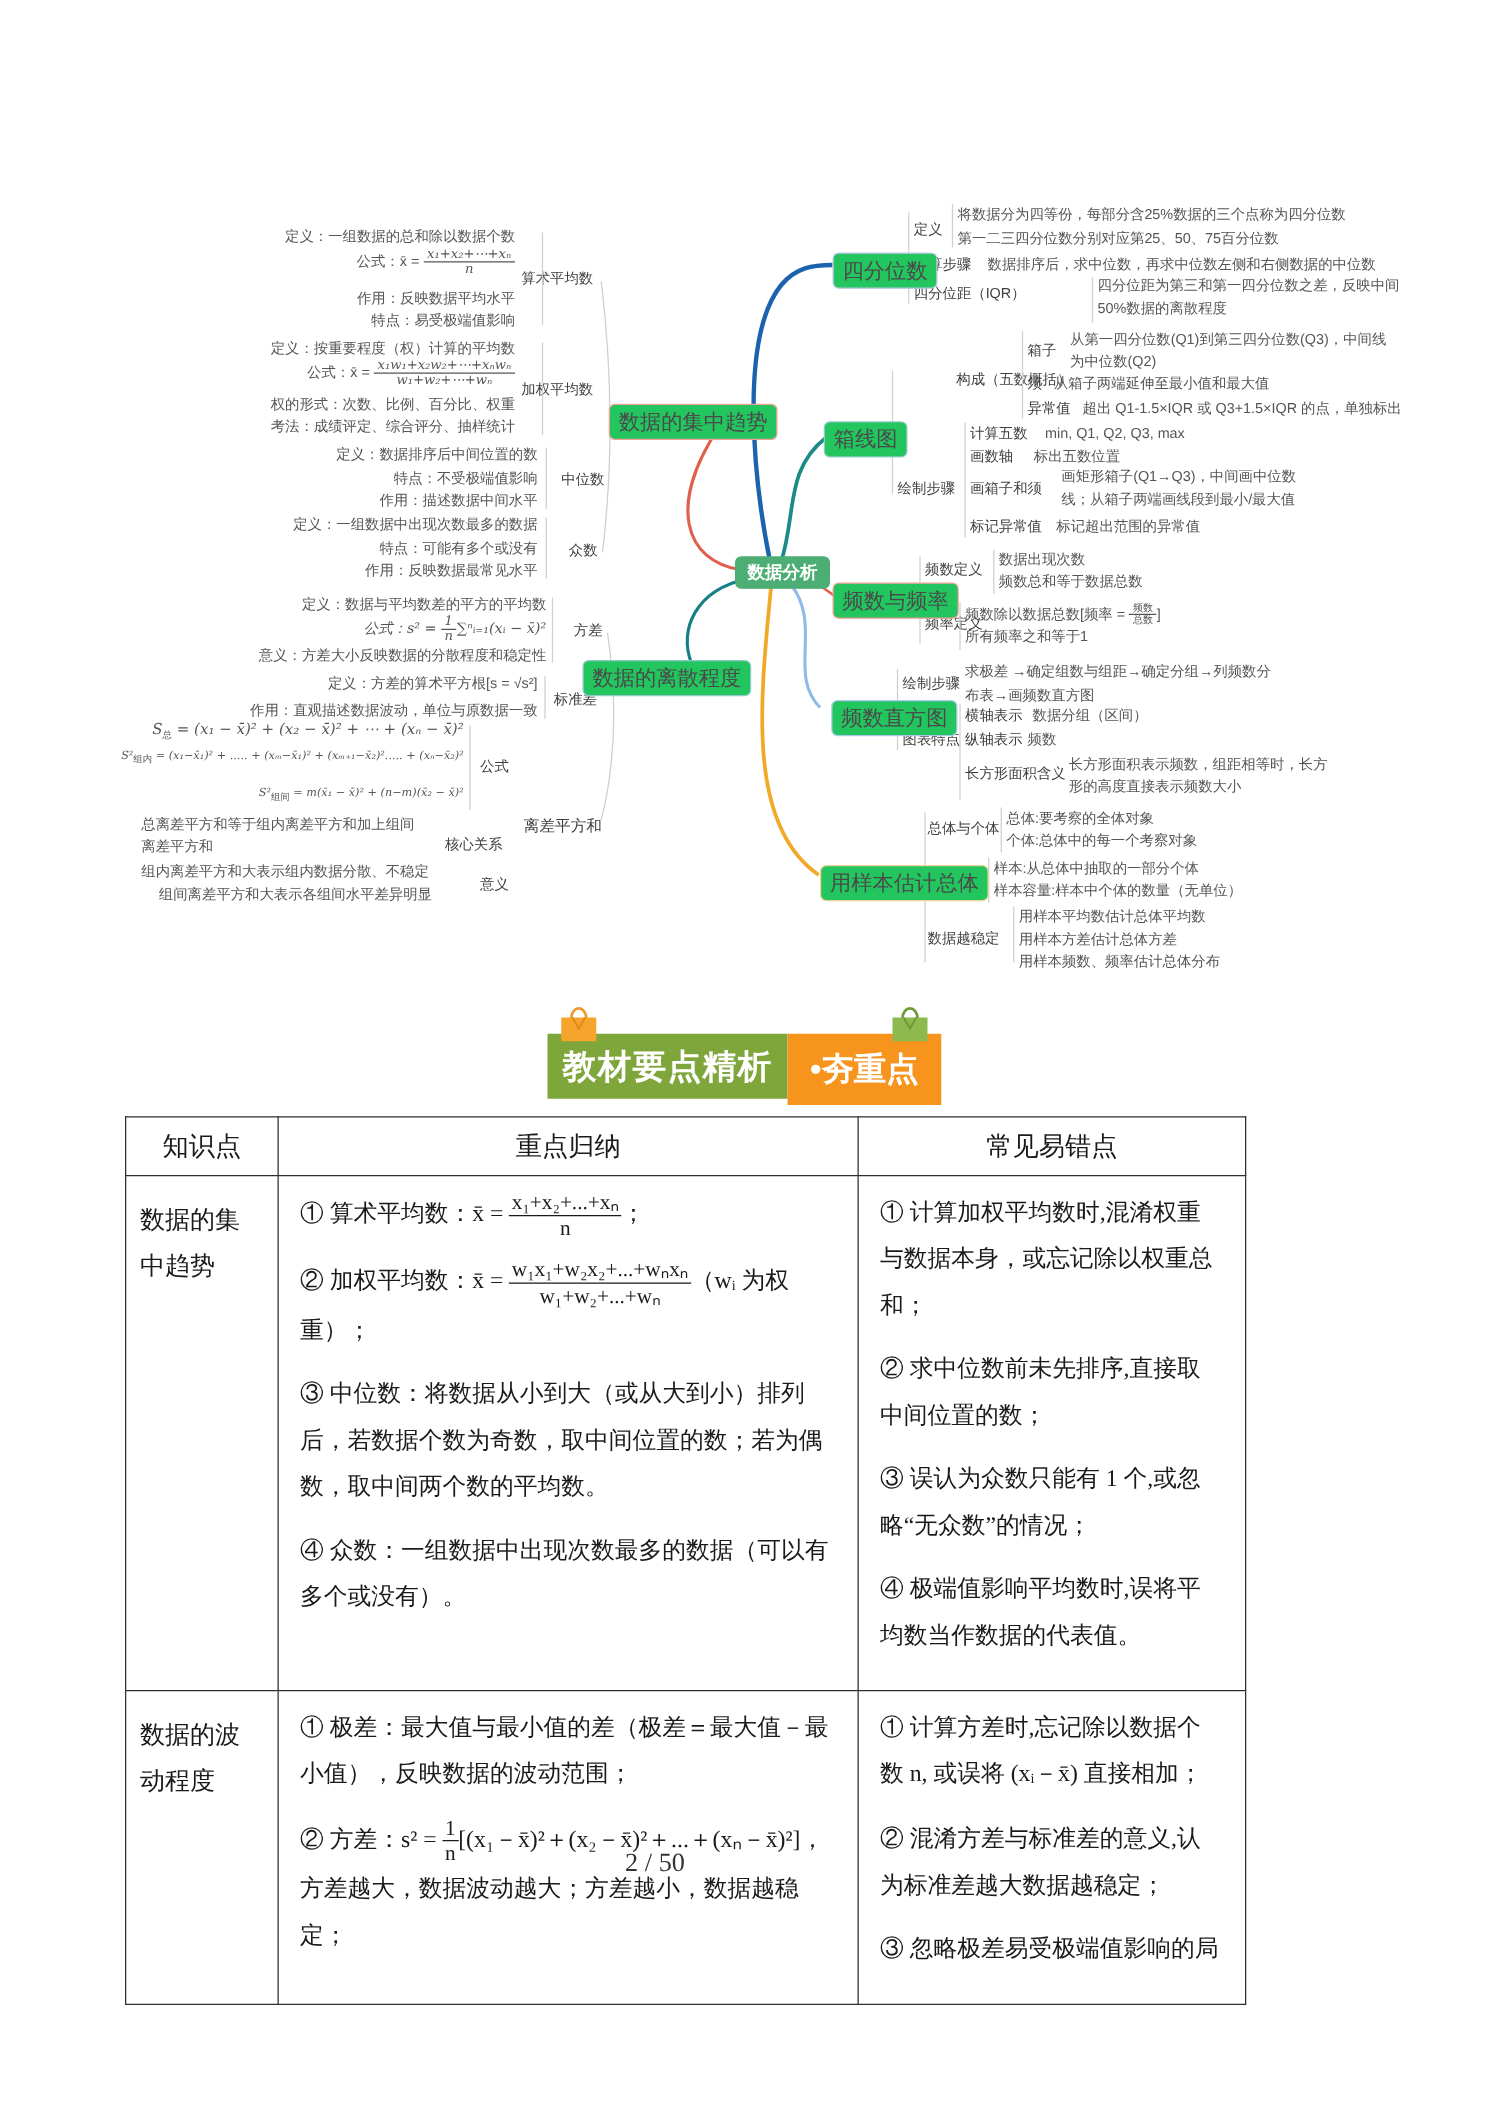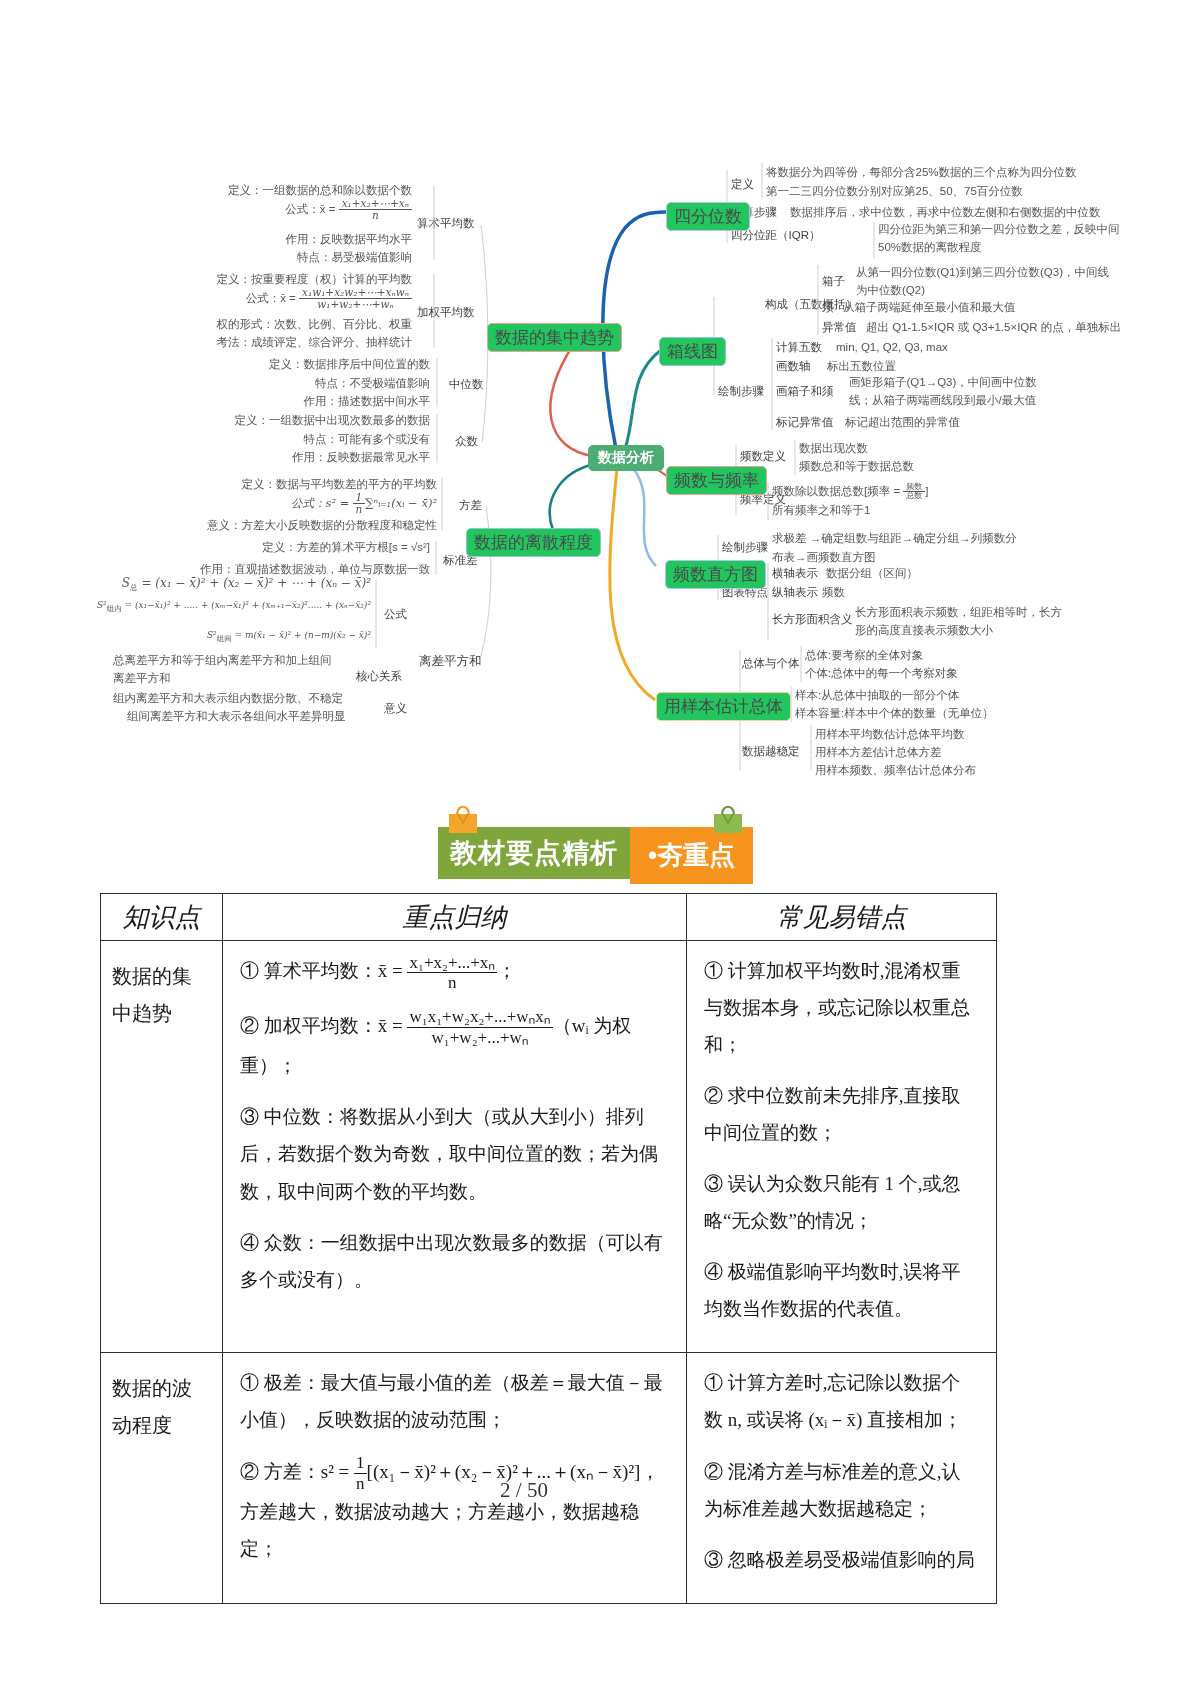--- a/index.html
+++ b/index.html
@@ -30,21 +30,21 @@
   .banner-green{position:absolute;left:438px;top:827px;width:192px;height:52px;background:#7fa63b;
     color:#fff;font-size:27px;font-weight:bold;display:flex;align-items:center;justify-content:center;
     letter-spacing:1px;z-index:2;}
   .banner-orange{position:absolute;left:630px;top:827px;width:123px;height:57px;background:#f6941e;
     color:#fff;font-size:26px;font-weight:bold;display:flex;align-items:center;justify-content:center;z-index:2;}
   .clip{position:absolute;z-index:3;}
   
   .sheet{position:absolute;left:100px;top:893px;width:896px;border-collapse:collapse;table-layout:fixed;
          font-family:"Liberation Serif",serif;color:#1a1a1a;}
   .sheet td,.sheet th{border:1.6px solid #2e2e2e;vertical-align:top;overflow:hidden;}
-  .sheet th{font-size:26px;font-weight:normal;text-align:center;vertical-align:middle;height:44px;font-style:italic;}
+  .sheet th{font-size:21px;font-weight:normal;text-align:center;vertical-align:middle;height:44px;}
   .cell{font-size:19px;line-height:1.95;padding:10px 16px;}
   .cell p{margin:0 0 14px 0;}
   .topic{font-size:20px;line-height:1.85;padding:16px 10px;}
   .tfrac{display:inline-block;vertical-align:middle;text-align:center;line-height:1.15;font-size:17px;}
   .tfrac .fnum{display:block;border-bottom:1.4px solid #1a1a1a;padding:0 2px;}
   .tfrac .fden{display:block;}
   .r1{height:313px;}
   .r2{height:202px;}
   .footer{position:absolute;left:0;top:1478px;width:1048px;text-align:center;
           font-family:"Liberation Serif",serif;font-size:21px;color:#333;}

